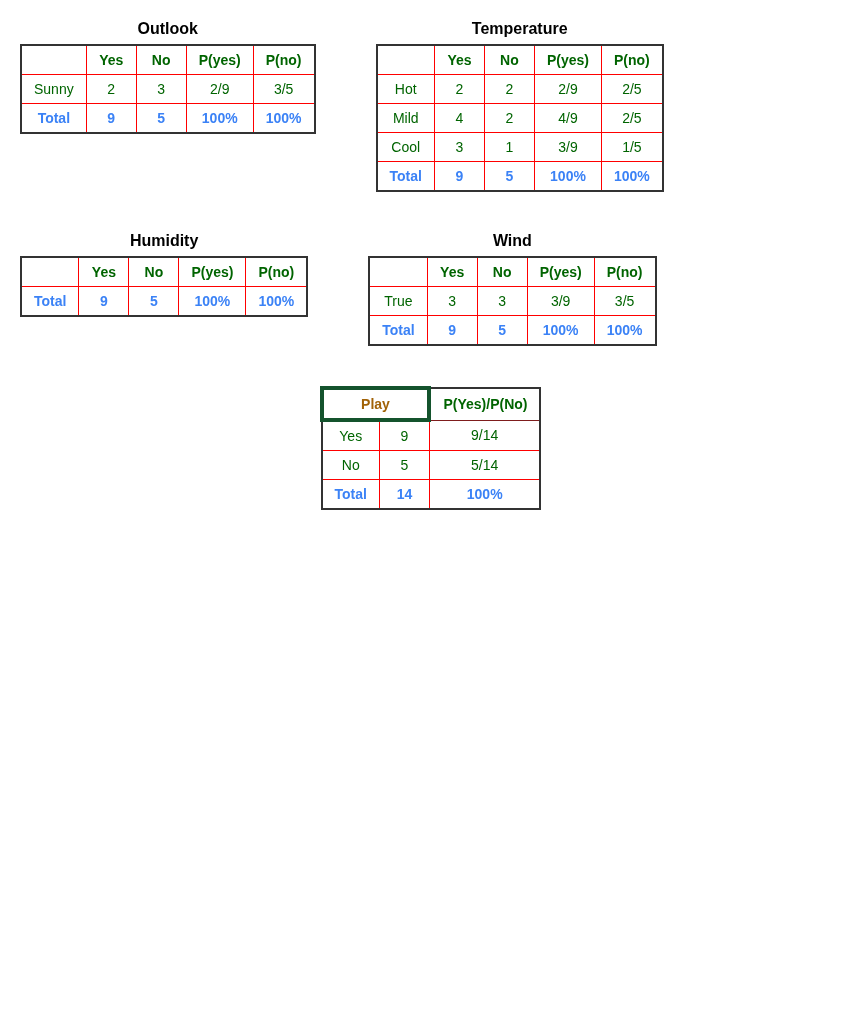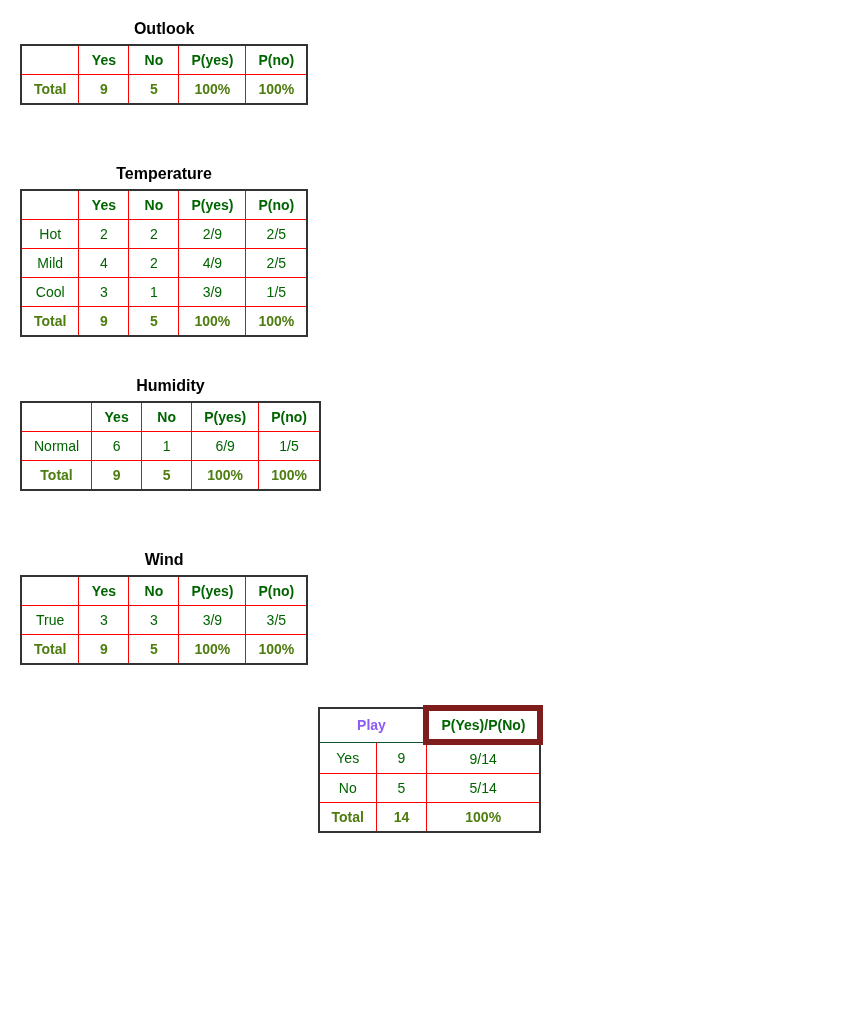--- a/index.html
+++ b/index.html
@@ -13,21 +13,21 @@
     }
 
     .page-layout {
       display: flex;
       flex-direction: column;
       gap: 40px;
     }
 
     .top-tables, .middle-tables {
       display: flex;
-      flex-direction: column;
+      flex-direction: row;
       gap: 60px;
       justify-content: flex-start;
       align-items: flex-start;
     }
 
     .bottom-table {
       display: flex;
       justify-content: center;
     }
 
@@ -69,21 +69,21 @@
       color: #006400;
     }
 
     
     td.data-cell {
       color: #006400;
     }
 
     
     td.total-label, td.total-cell {
-      color: #4d7c0f;
+      color: #3b82f6;
       font-weight: bold;
     }
 
     
     td.empty-cell {
       border: 1px solid red;
     }
 
     
     table {
@@ -111,20 +111,27 @@
       <table>
         <tbody>
             <tr class="header-row">
           <td class="empty-cell"></td>
           <td>Yes</td>
           <td>No</td>
           <td>P(yes)</td>
           <td>P(no)</td>
         </tr>
         <tr>
+          <td class="row-label">Sunny</td>
+          <td class="data-cell">2</td>
+          <td class="data-cell">3</td>
+          <td class="data-cell">2/9</td>
+          <td class="data-cell">3/5</td>
+        </tr>
+        <tr>
           <td class="total-label">Total</td>
           <td class="total-cell">9</td>
           <td class="total-cell">5</td>
           <td class="total-cell">100%</td>
           <td class="total-cell">100%</td>
         </tr>
       </tbody>
         </table>
     </div>
 
@@ -180,27 +187,20 @@
       <table>
         <tbody>
             <tr class="header-row">
           <td class="empty-cell"></td>
           <td>Yes</td>
           <td>No</td>
           <td>P(yes)</td>
           <td>P(no)</td>
         </tr>
         <tr>
-          <td class="row-label">Normal</td>
-          <td class="data-cell">6</td>
-          <td class="data-cell">1</td>
-          <td class="data-cell">6/9</td>
-          <td class="data-cell">1/5</td>
-        </tr>
-        <tr>
           <td class="total-label">Total</td>
           <td class="total-cell">9</td>
           <td class="total-cell">5</td>
           <td class="total-cell">100%</td>
           <td class="total-cell">100%</td>
         </tr>
       </tbody>
         </table>
     </div>
 
@@ -233,22 +233,22 @@
         </table>
     </div>
 
   </div>
 
   <div class="bottom-table">
     <div class="table-section">
       <table class="play-table">
         <tbody>
             <tr class="header-row">
-          <td colspan="2" style="color:#8b5cf6; font-weight:bold; border:1px solid #14532d;">Play</td>
-          <td style="color:#006400; font-weight:bold; border:6px solid #7f1d1d;">P(Yes)/P(No)</td>
+          <td colspan="2" style="color:#a16207; font-weight:bold; border:4px solid #14532d;">Play</td>
+          <td style="color:#006400; font-weight:bold; border:1px solid #7f1d1d;">P(Yes)/P(No)</td>
         </tr>
         <tr>
           <td class="row-label">Yes</td>
           <td class="data-cell">9</td>
           <td class="data-cell">9/14</td>
         </tr>
         <tr>
           <td class="row-label">No</td>
           <td class="data-cell">5</td>
           <td class="data-cell">5/14</td>

